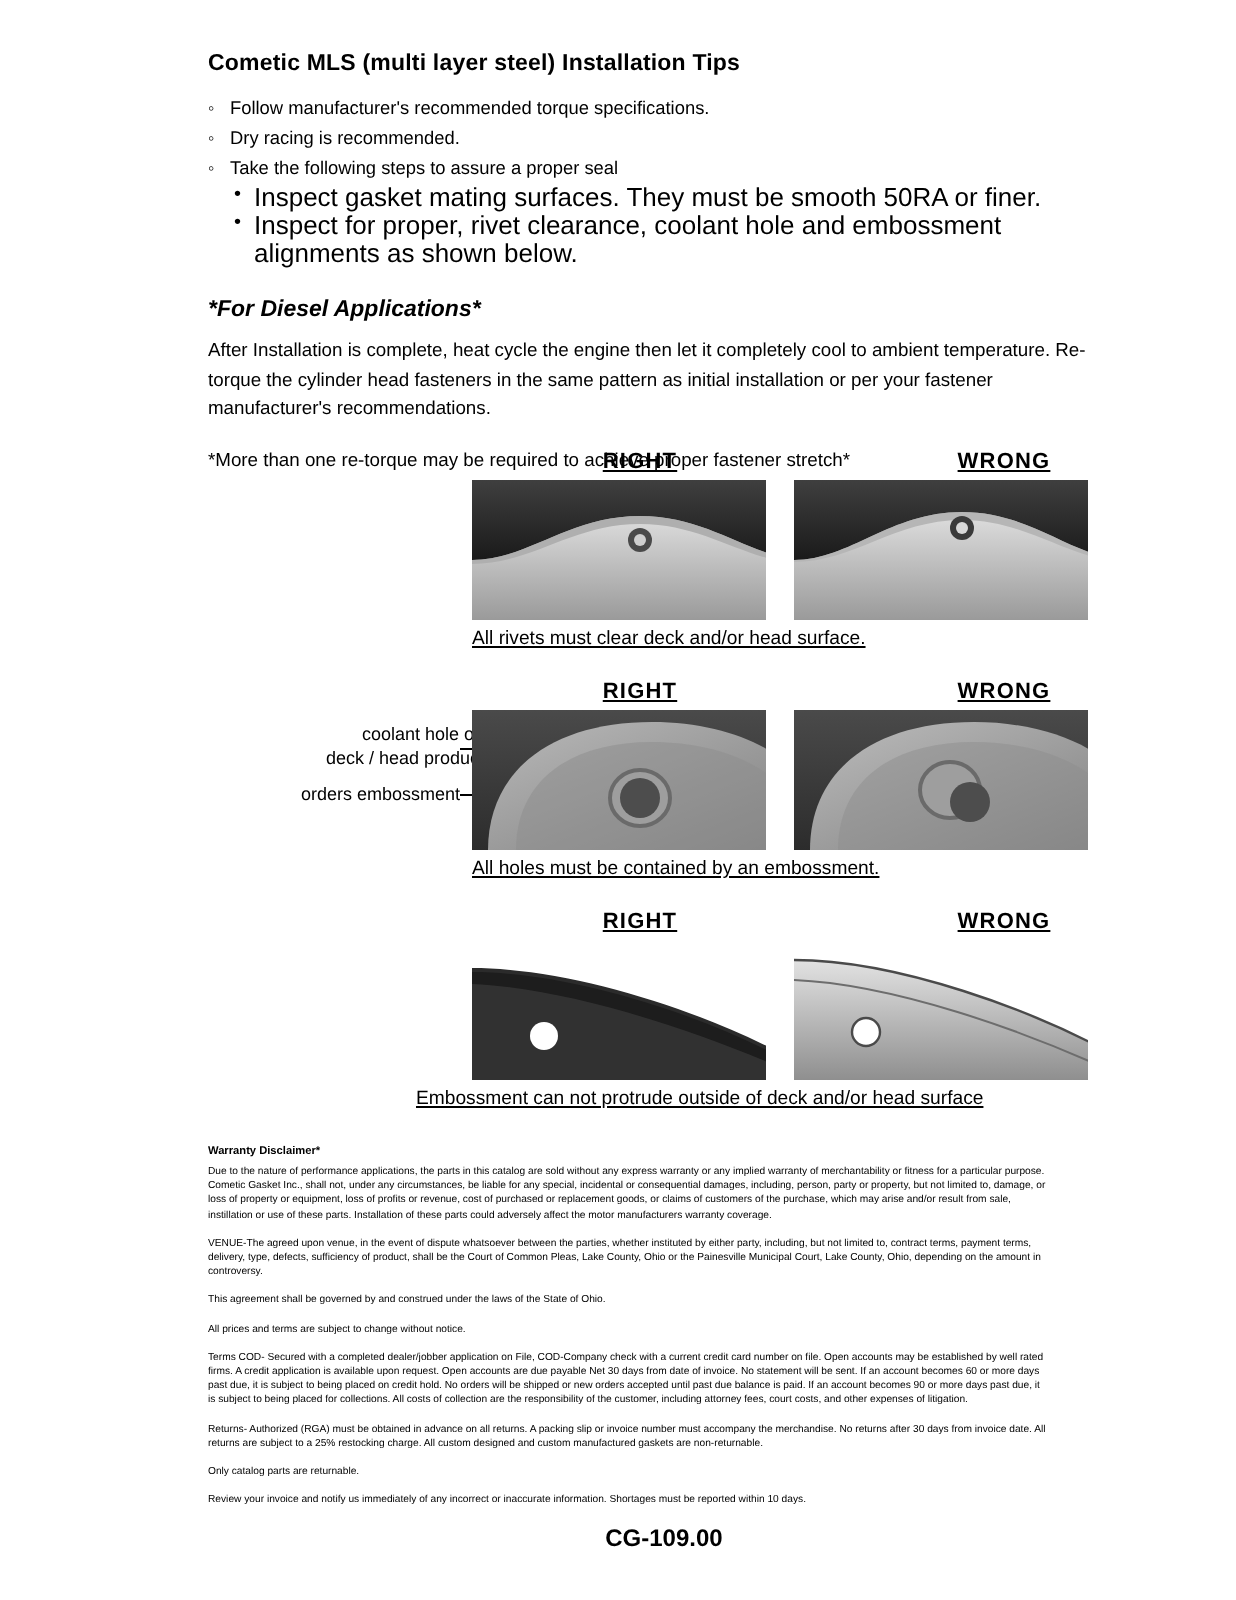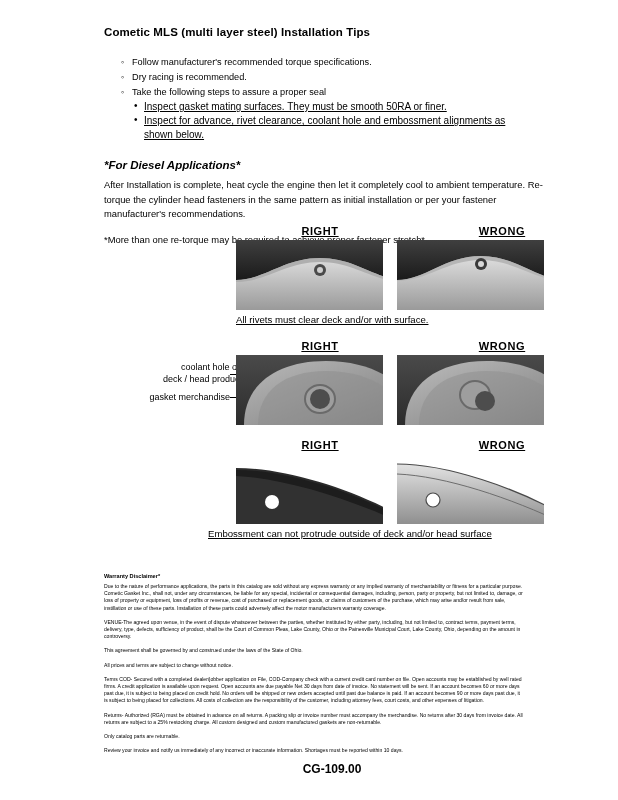--- a/index.html
+++ b/index.html
@@ -29,21 +29,21 @@
     width: 440px;
   }
   h1.title {
     font-size: 11.5px;
     font-weight: bold;
     margin: 0 0 9px 0;
     letter-spacing: 0.1px;
   }
   ul.bullets {
     list-style: none;
-    margin: 17px;
+    margin: 0;
     padding: 0;
   }
   ul.bullets > li {
     font-size: 9.2px;
     line-height: 14px;
     position: relative;
     padding-left: 11px;
     margin-bottom: 1px;
   }
   ul.bullets > li::before {
@@ -52,25 +52,24 @@
     left: 0;
     top: 0;
     font-size: 9px;
   }
   ul.subbullets {
     list-style: none;
     margin: 1px 0 0 0;
     padding: 0;
   }
   ul.subbullets > li {
-    font-size: 10px;
+    font-size: 13px;
     line-height: 14px;
     position: relative;
     padding-left: 12px;
-    text-decoration: underline;
   }
   ul.subbullets > li::before {
     content: "\2022";
     position: absolute;
     left: 2px;
     top: -1px;
     font-size: 10px;
   }
   h2.subtitle {
     font-size: 11.5px;
@@ -184,21 +183,21 @@
   <div class="content">
     <h1 class="title">Cometic MLS (multi layer steel) Installation Tips</h1>
 
     <ul class="bullets">
       <li>Follow manufacturer's recommended torque specifications.</li>
       <li>Dry racing is recommended.</li>
       <li>
         <span>Take the following steps to assure a proper seal</span>
         <ul class="subbullets">
           <li>Inspect gasket mating surfaces.  They must be smooth 50RA or finer.</li>
-          <li>Inspect for advance, rivet clearance, coolant hole and embossment alignments as shown below.</li>
+          <li>Inspect for proper, rivet clearance, coolant hole and embossment alignments as shown below.</li>
         </ul>
       </li>
     </ul>
 
     <h2 class="subtitle">*For Diesel Applications*</h2>
     <p class="para">After Installation is complete, heat cycle the engine then let it completely cool to ambient temperature. Re-torque the cylinder head fasteners in the same pattern as initial installation or per your fastener manufacturer's recommendations.</p>
     <p class="para tight">*More than one re-torque may be required to achieve proper fastener stretch*</p>
   </div>
 
   <div class="figures">
@@ -243,37 +242,37 @@
             </defs>
             <rect x="0" y="0" width="168" height="70" fill="#ffffff"></rect>
             <path d="M0,0 H168 V40 C140,40 120,16 84,16 C48,16 28,40 0,40 Z" fill="url(#g2a)"></path>
             <path d="M0,40 C28,40 48,16 84,16 C120,16 140,40 168,40 V46 C140,46 120,24 84,24 C48,24 28,46 0,46 Z" fill="#6e6e6e" opacity="0.5"></path>
             <path d="M0,41 C30,41 50,20 84,20 C118,20 138,41 168,41 V70 H0 Z" fill="url(#g2b)"></path>
             <circle cx="84" cy="24" r="6" fill="#3a3a3a"></circle>
             <circle cx="84" cy="24" r="3" fill="#d8d8d8"></circle>
           </svg>
         </div>
       </div>
-      <div class="caption">All rivets must clear deck and/or with surface.</div>
+      <div class="caption">All rivets must clear deck and/or head surface.</div>
     </div>
 
     <div class="fig-row" style="margin-top:14px;">
       <div class="fig-labels">
         <div class="fig-label">RIGHT</div>
         <div class="fig-label second">WRONG</div>
       </div>
 
       <div class="annot" style="left:12px; top:22px; width:126px;">
         <span>coolant hole on</span><br>
         <span>deck / head product</span>
       </div>
       <div class="leader" style="left:126px; top:34px; width:40px;"></div>
 
       <div class="annot" style="left:0px; top:52px; width:126px;">
-        <span>gasket merchandise</span>
+        <span>orders embossment</span>
       </div>
       <div class="leader" style="left:126px; top:57px; width:56px;"></div>
 
       <div class="fig-pair">
         <div class="fig-box">
           <svg width="168" height="70" viewBox="0 0 168 70" xmlns="http://www.w3.org/2000/svg">
             <defs>
               <linearGradient id="g3a" x1="0" y1="0" x2="0" y2="1">
                 <stop offset="0" stop-color="#4a4a4a"></stop>
                   <stop offset="1" stop-color="#2c2c2c"></stop>
@@ -305,20 +304,21 @@
             </defs>
             <rect x="0" y="0" width="168" height="70" fill="#ffffff"></rect>
             <path d="M0,0 H168 V70 H0 Z" fill="url(#g4a)"></path>
             <path d="M8,70 C8,30 40,6 90,6 C130,6 160,22 168,40 V70 Z" fill="url(#g4b)"></path>
             <path d="M22,70 C22,36 48,16 90,16 C126,16 152,30 160,46 L160,70 Z" fill="#8e8e8e" opacity="0.5"></path>
             <ellipse cx="78" cy="40" rx="15" ry="14" fill="#9e9e9e" stroke="#6a6a6a" stroke-width="2"></ellipse>
             <circle cx="88" cy="46" r="10" fill="#4d4d4d"></circle>
           </svg>
         </div>
       </div>
+      <div class="caption">All holes must be contained by an embossment.</div>
     </div>
 
     <div class="fig-row" style="margin-top:14px;">
       <div class="fig-labels">
         <div class="fig-label">RIGHT</div>
         <div class="fig-label second">WRONG</div>
       </div>
       <div class="fig-pair">
         <div class="fig-box">
           <svg width="168" height="70" viewBox="0 0 168 70" xmlns="http://www.w3.org/2000/svg">

